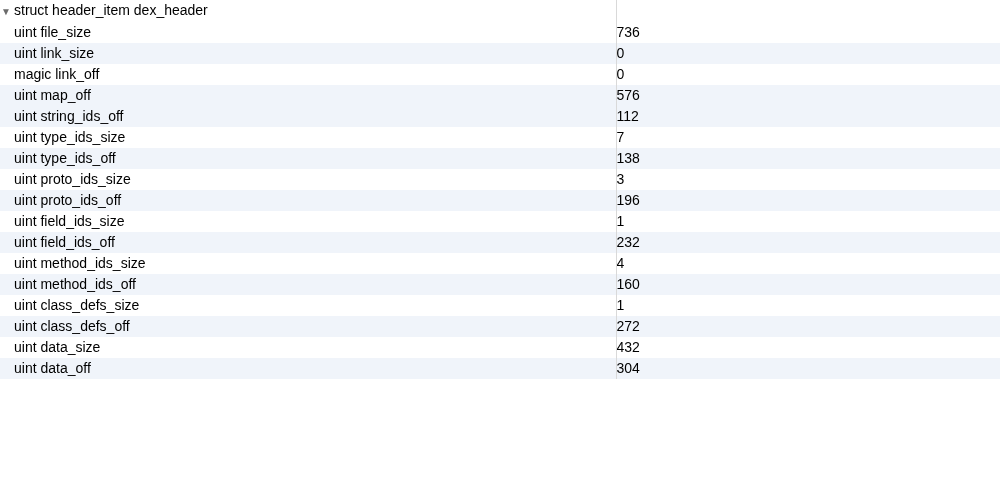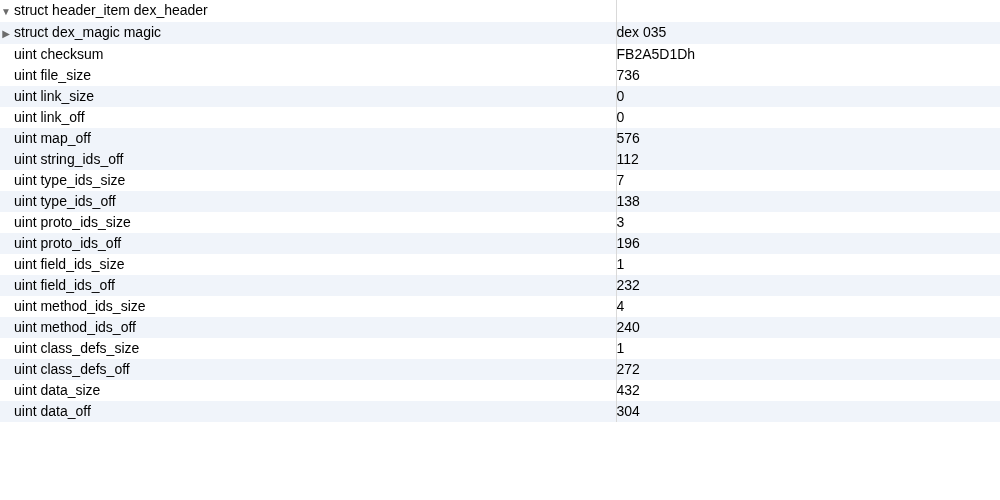--- a/index.html
+++ b/index.html
@@ -64,38 +64,30 @@
 </style>
 </head>
 <body>
 
 <table class="tree-table">
   <tbody id="tree-body">
       <tr class="even">
         <td class="col-name indent-0"><span class="disclosure">▼</span><span>struct header_item dex_header</span></td>
         <td class="col-value"></td>
       </tr>
-      <tr class="odd">
-        <td class="col-name indent-1"><span class="disclosure">▶</span><span>struct dex_magic magic</span></td>
-        <td class="col-value">dex 035</td>
-      </tr>
-      <tr class="even">
-        <td class="col-name indent-2"><span class="spacer"></span><span>uint checksum</span></td>
-        <td class="col-value">FB2A5D1Dh</td>
-      </tr>
       <tr class="even">
         <td class="col-name indent-2"><span class="spacer"></span><span>uint file_size</span></td>
         <td class="col-value">736</td>
       </tr>
       <tr class="odd">
         <td class="col-name indent-2"><span class="spacer"></span><span>uint link_size</span></td>
         <td class="col-value">0</td>
       </tr>
       <tr class="even">
-        <td class="col-name indent-2"><span class="spacer"></span><span>uint link_off</span></td>
+        <td class="col-name indent-2"><span class="spacer"></span><span>magic link_off</span></td>
         <td class="col-value">0</td>
       </tr>
       <tr class="odd">
         <td class="col-name indent-2"><span class="spacer"></span><span>uint map_off</span></td>
         <td class="col-value">576</td>
       </tr>
       <tr class="odd">
         <td class="col-name indent-2"><span class="spacer"></span><span>uint string_ids_off</span></td>
         <td class="col-value">112</td>
       </tr>
@@ -122,21 +114,21 @@
       <tr class="odd">
         <td class="col-name indent-2"><span class="spacer"></span><span>uint field_ids_off</span></td>
         <td class="col-value">232</td>
       </tr>
       <tr class="even">
         <td class="col-name indent-2"><span class="spacer"></span><span>uint method_ids_size</span></td>
         <td class="col-value">4</td>
       </tr>
       <tr class="odd">
         <td class="col-name indent-2"><span class="spacer"></span><span>uint method_ids_off</span></td>
-        <td class="col-value">240</td>
+        <td class="col-value">160</td>
       </tr>
       <tr class="even">
         <td class="col-name indent-2"><span class="spacer"></span><span>uint class_defs_size</span></td>
         <td class="col-value">1</td>
       </tr>
       <tr class="odd">
         <td class="col-name indent-2"><span class="spacer"></span><span>uint class_defs_off</span></td>
         <td class="col-value">272</td>
       </tr>
       <tr class="even">

